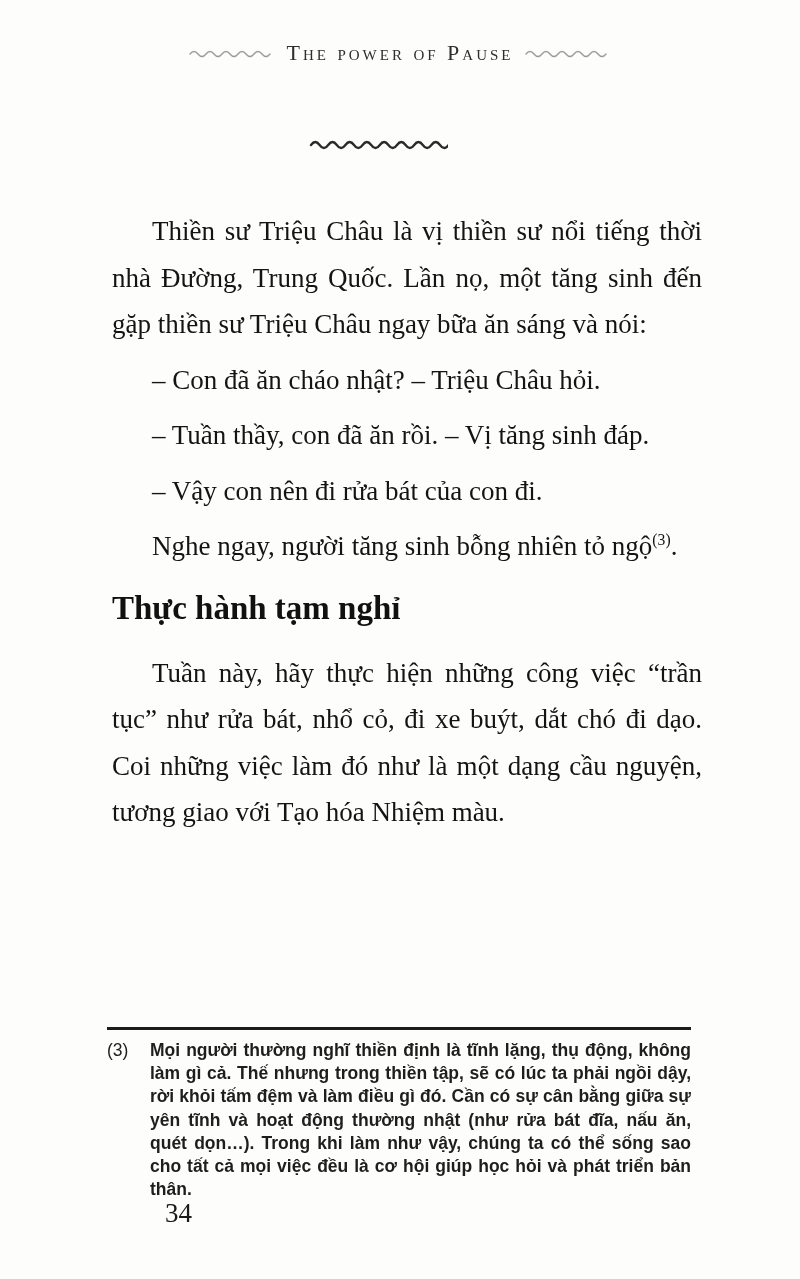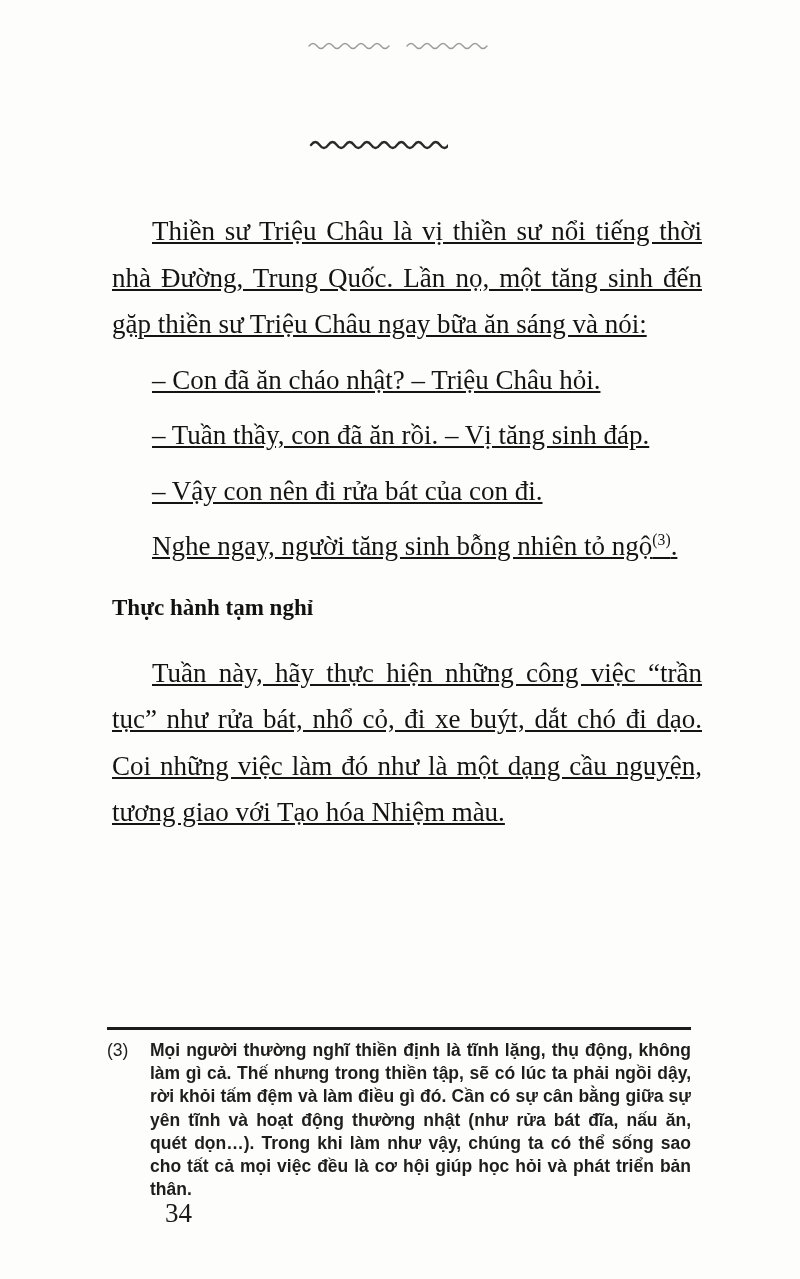--- a/index.html
+++ b/index.html
@@ -49,29 +49,28 @@
     left: 112px;
     width: 590px;
     font-size: 27px;
     line-height: 46.5px;
     text-align: justify;
     color: #141414;
   }
   .story p {
     margin: 0 0 9px 0;
     text-indent: 40px;
-    text-decoration: underline;
   }
   .story sup {
     font-size: 0.58em;
     line-height: 0;
     vertical-align: super;
   }
   .section-heading {
-    font-size: 23px;
+    font-size: 33px;
     font-weight: bold;
     line-height: 44px;
     margin: 16px 0 20px 0;
     text-align: left;
     color: #111;
   }
 
   
   .footnote {
     position: absolute;
@@ -112,20 +111,21 @@
 <body>
 
 <div class="page">
 
   <div class="header">
     <span class="squiggle">
       <svg width="88" height="10" viewBox="0 0 88 10">
         <path d="M2,6 q4,-5 8,0 t8,0 t8,0 t8,0 t8,0 t8,0 t8,0 t8,0 t8,0 t8,0" fill="none" stroke="#9b9b9b" stroke-width="1.4" stroke-linecap="round"></path>
       </svg>
     </span>
+    <span class="header-title">The power of Pause</span>
     <span class="squiggle">
       <svg width="88" height="10" viewBox="0 0 88 10">
         <path d="M2,6 q4,-5 8,0 t8,0 t8,0 t8,0 t8,0 t8,0 t8,0 t8,0 t8,0 t8,0" fill="none" stroke="#9b9b9b" stroke-width="1.4" stroke-linecap="round"></path>
       </svg>
     </span>
   </div>
 
   <div class="ornament">
     <svg width="140" height="16" viewBox="0 0 140 16">
       <path d="M3,9 q4.3,-6 8.6,0 t8.6,0 t8.6,0 t8.6,0 t8.6,0 t8.6,0 t8.6,0 t8.6,0 t8.6,0 t8.6,0 t8.6,0 t8.6,0 t8.6,0 t8.6,0 t8.6,0 t8.6,0" fill="none" stroke="#2a2a2a" stroke-width="2.3" stroke-linecap="round"></path>

